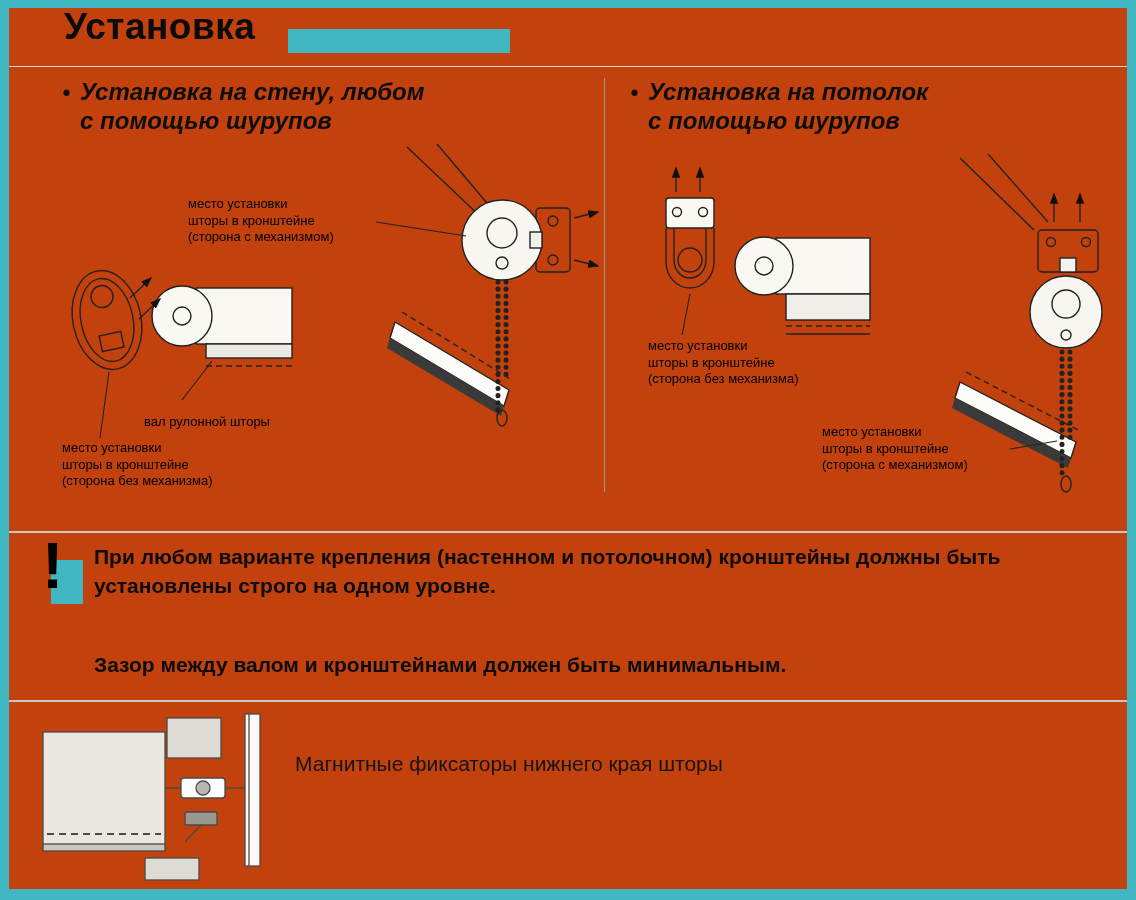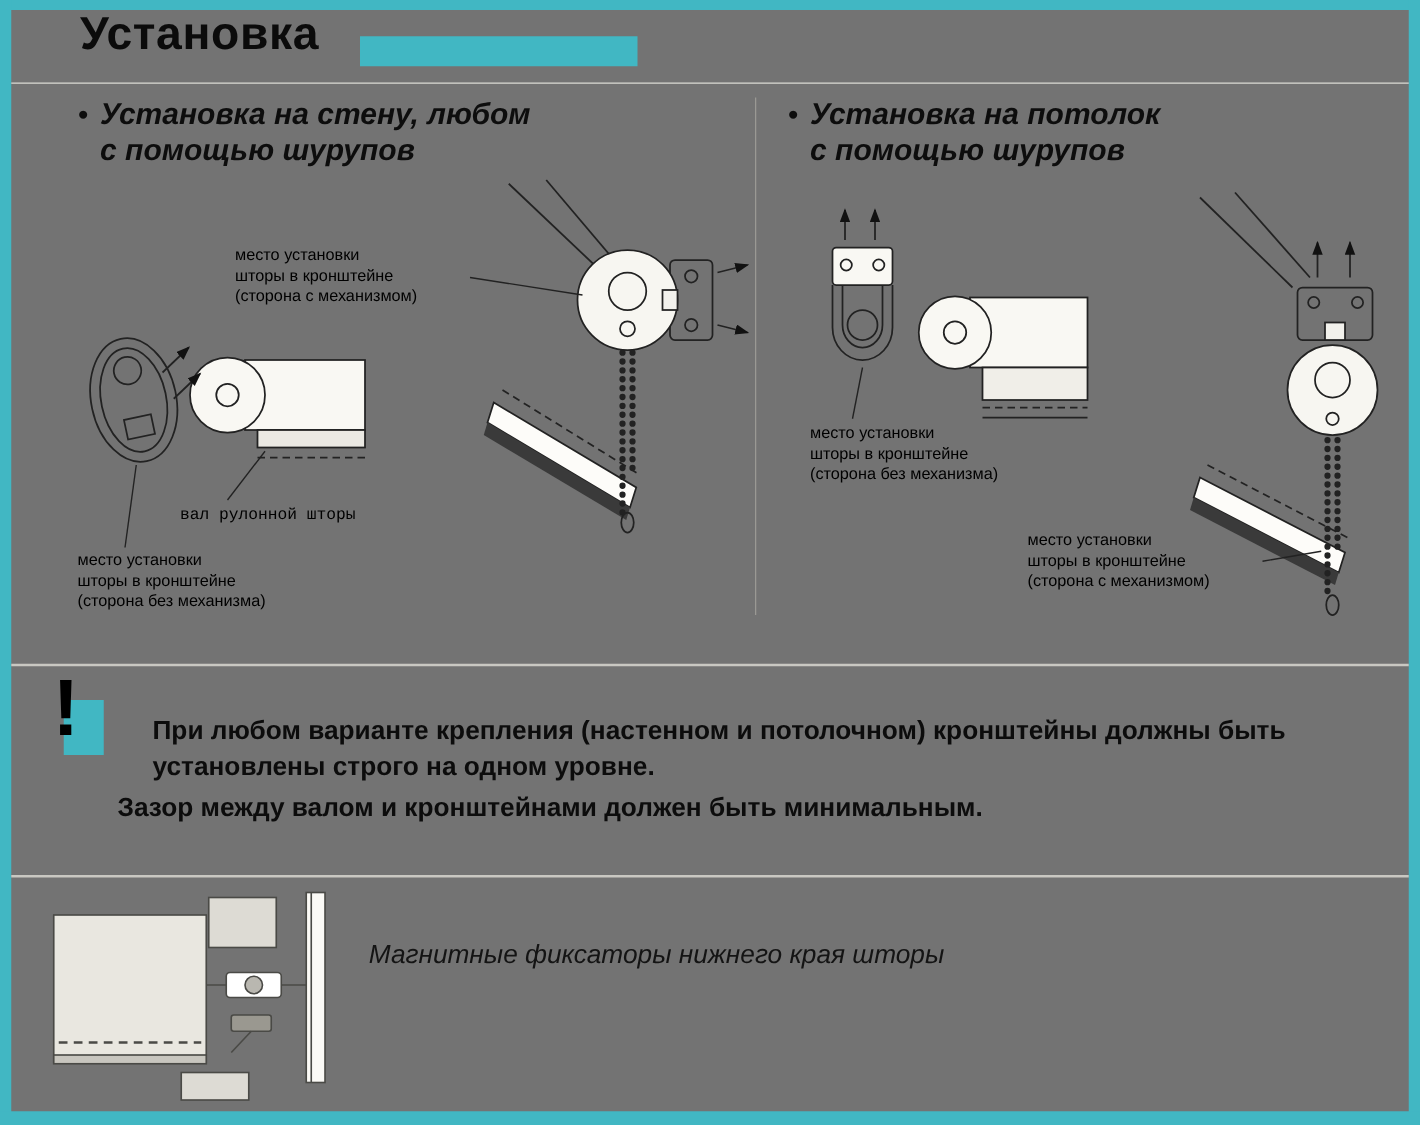--- a/index.html
+++ b/index.html
@@ -1,18 +1,18 @@
 <!DOCTYPE html>
 <html><head>
 <meta charset="utf-8">
 <style>
   html,body{margin:0;padding:0;background:#e8e7e2;}
   .page{
     position:relative;width:1136px;height:900px;overflow:hidden;
-    background:#737373;color:#111;
+    background:#c2410c;color:#111;
     font-family:"Liberation Sans","DejaVu Sans",sans-serif;
   }
   .edge{position:absolute;}
   .edge.top{left:0;top:0;width:1136px;height:8px;}
   .edge.left{left:0;top:0;width:9px;height:900px;}
   .edge.right{right:0;top:0;width:9px;height:900px;}
   .edge.bottom{left:0;bottom:0;width:1136px;height:11px;}
 
   .title{
     position:absolute;left:64px;top:6px;margin:0;
@@ -33,36 +33,36 @@
 
   .heading{position:absolute;display:flex;gap:9px;font-size:24px;font-weight:bold;
     font-style:italic;line-height:1.2;color:#0d0d0d;z-index:2;}
   .col-left .heading{left:50px;top:6px;}
   .col-right .heading{left:20px;top:6px;}
   .heading .bullet{font-size:15px;font-style:normal;margin-top:5px;}
   .heading-text{white-space:pre-line;}
 
   .lbl{position:absolute;font-size:13px;line-height:1.28;white-space:pre-line;color:#000;z-index:2;}
   .lbl-a{left:176px;top:124px;}
-  .lbl-b{left:132px;top:332px;font-family:Liberation Mono, monospace;}
+  .lbl-b{left:132px;top:342px;}
   .lbl-c{left:50px;top:368px;}
   .lbl-d{left:38px;top:266px;}
   .lbl-e{left:212px;top:352px;}
 
   .warn-icon{position:absolute;left:38px;top:548px;width:64px;height:70px;}
   .warn-square{position:absolute;left:13px;top:12px;width:32px;height:44px;}
   .warn-mark{position:absolute;left:4px;top:-14px;font-size:64px;font-weight:bold;
     line-height:1;color:#000;}
   .warn-p{position:absolute;left:94px;margin:0;font-size:21px;font-weight:bold;
     line-height:1.4;color:#0c0c0c;}
-  .warn-p1{top:570px;width:1000px;margin-left:28px;}
-  .warn-p2{top:632px;width:1000px;}
+  .warn-p1{top:542px;width:1000px;}
+  .warn-p2{top:650px;width:1000px;}
 
   .magnet-svg{position:absolute;left:35px;top:712px;}
-  .magnet-caption{position:absolute;left:295px;top:752px;margin:0;font-size:21px;color:#141414;font-style:italic;}
+  .magnet-caption{position:absolute;left:295px;top:752px;margin:0;font-size:21px;color:#141414;}
 </style>
 </head>
 <body>
 
 <div class="page">
 
   <div class="edge top" style="background: rgb(65, 183, 195);"></div>
   <div class="edge left" style="background: rgb(65, 183, 195);"></div>
   <div class="edge right" style="background: rgb(65, 183, 195);"></div>
   <div class="edge bottom" style="background: rgb(65, 183, 195);"></div>

